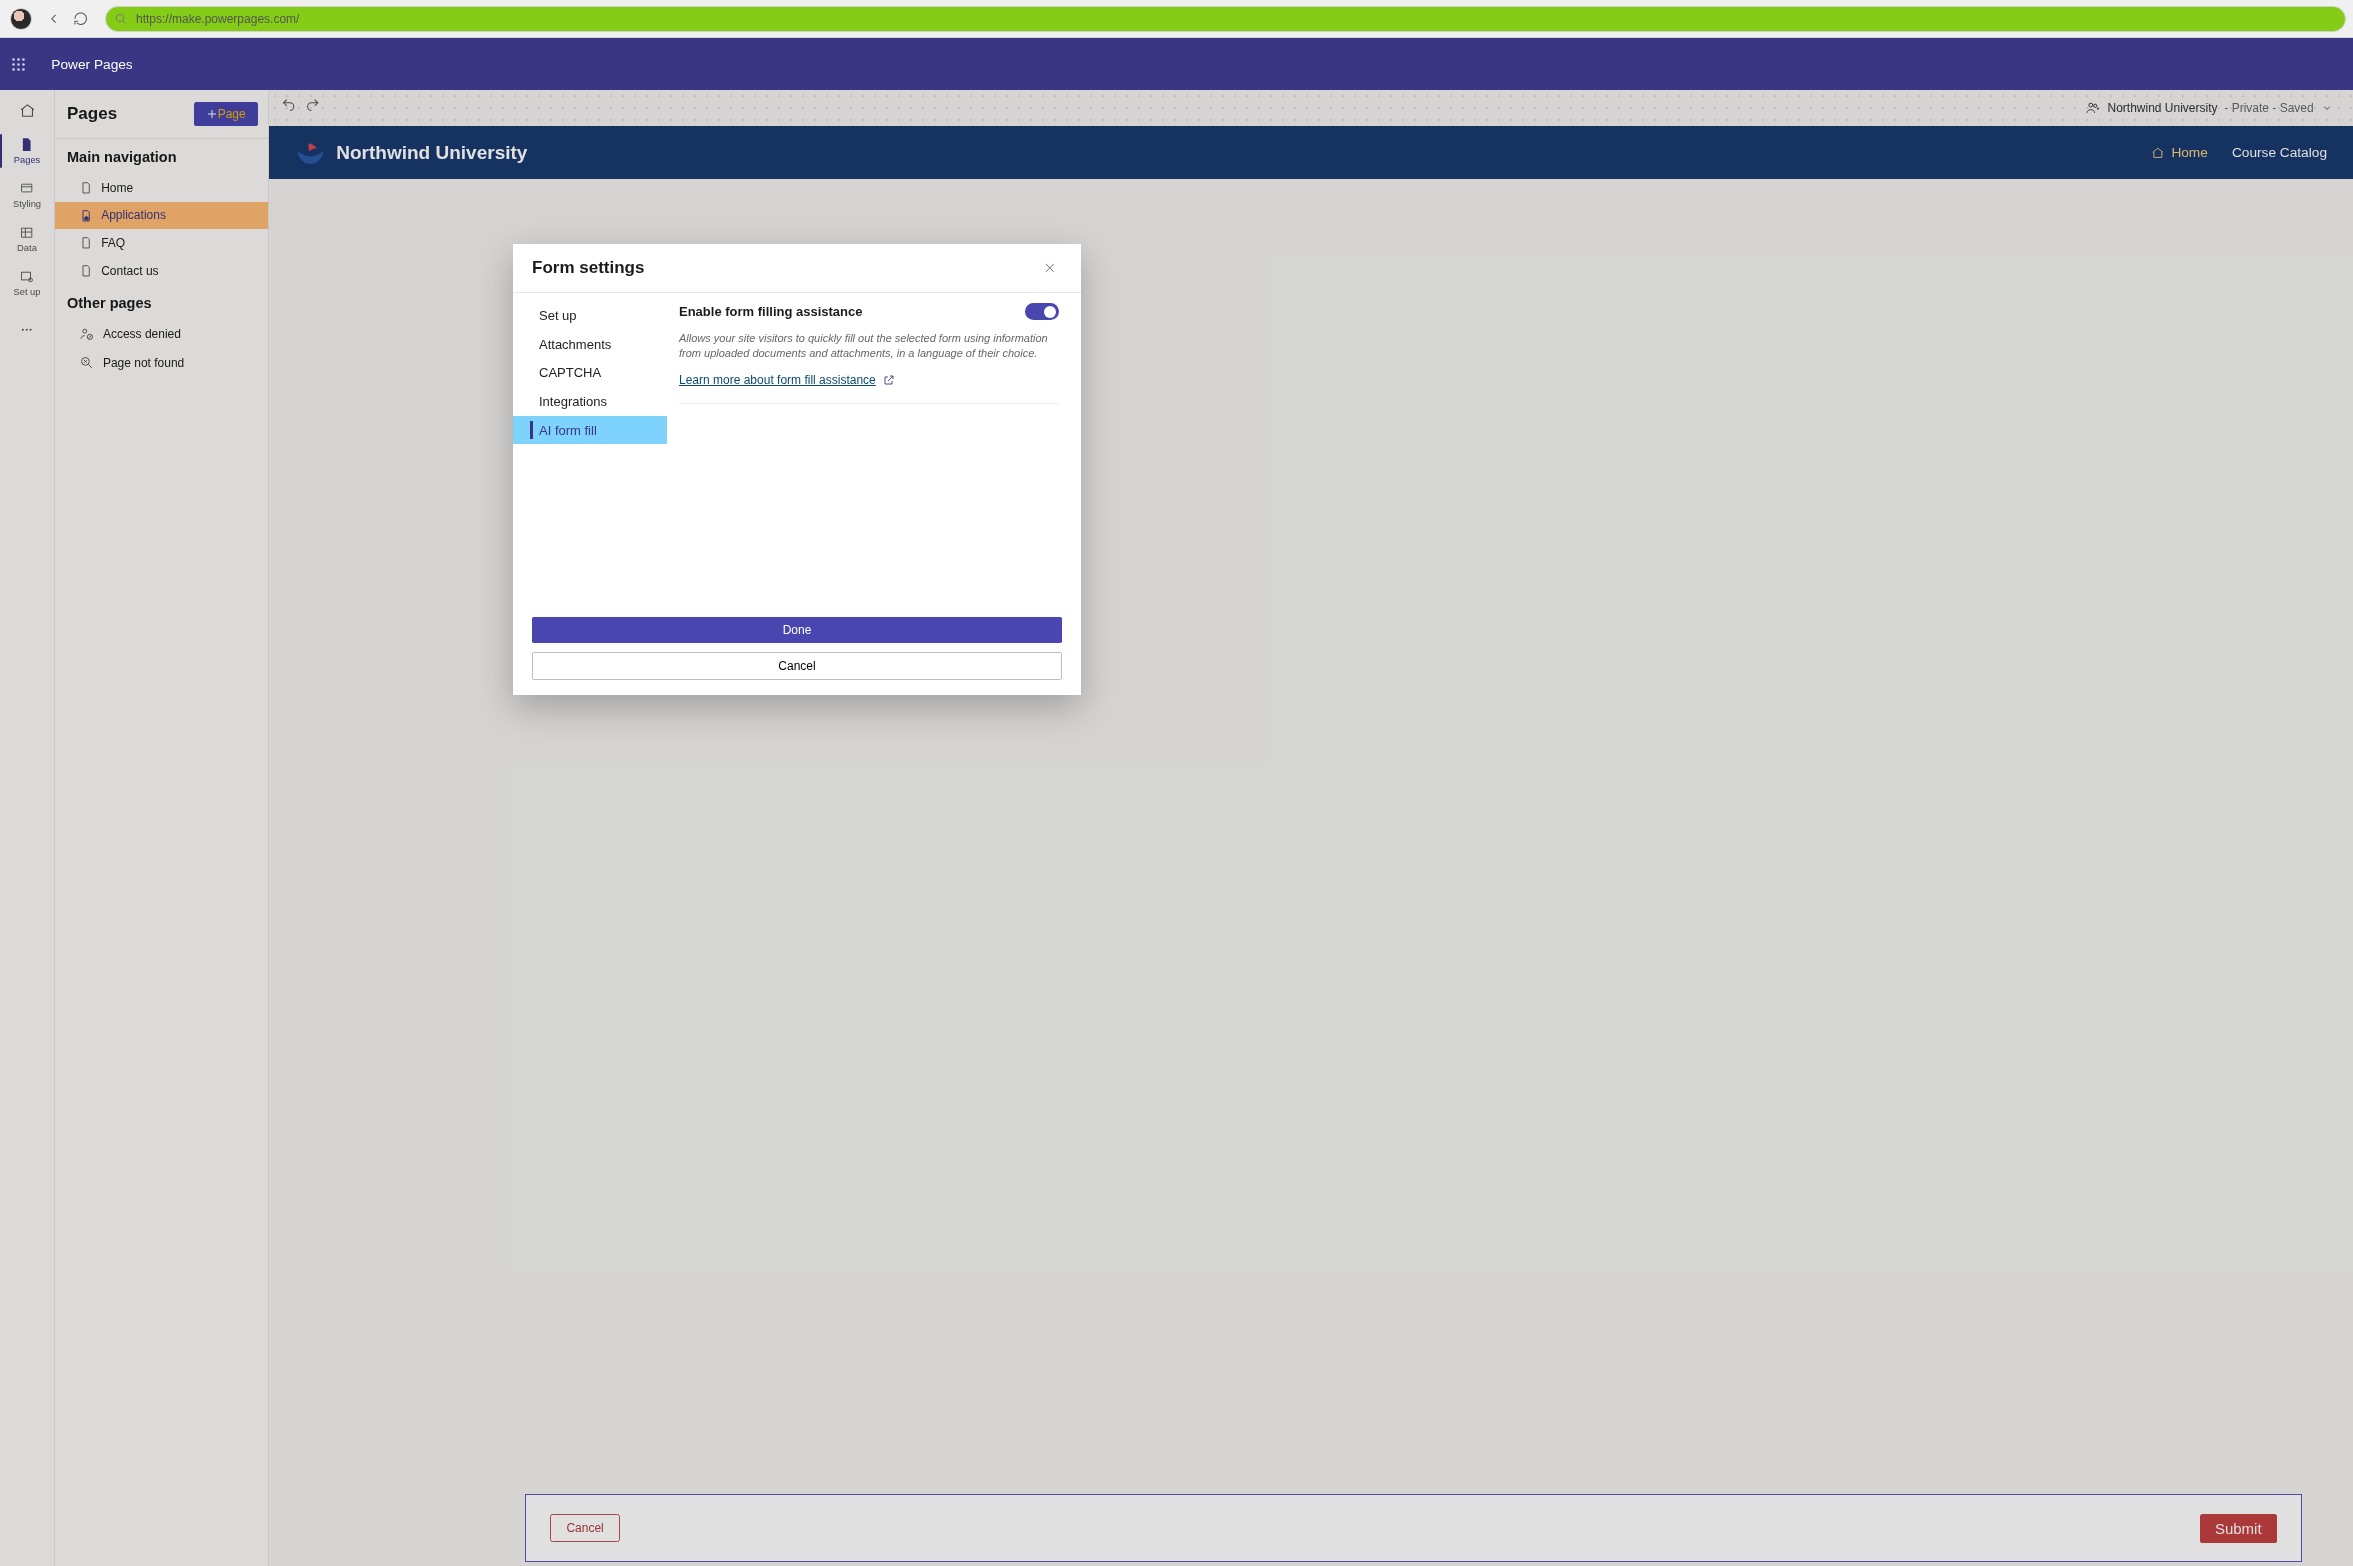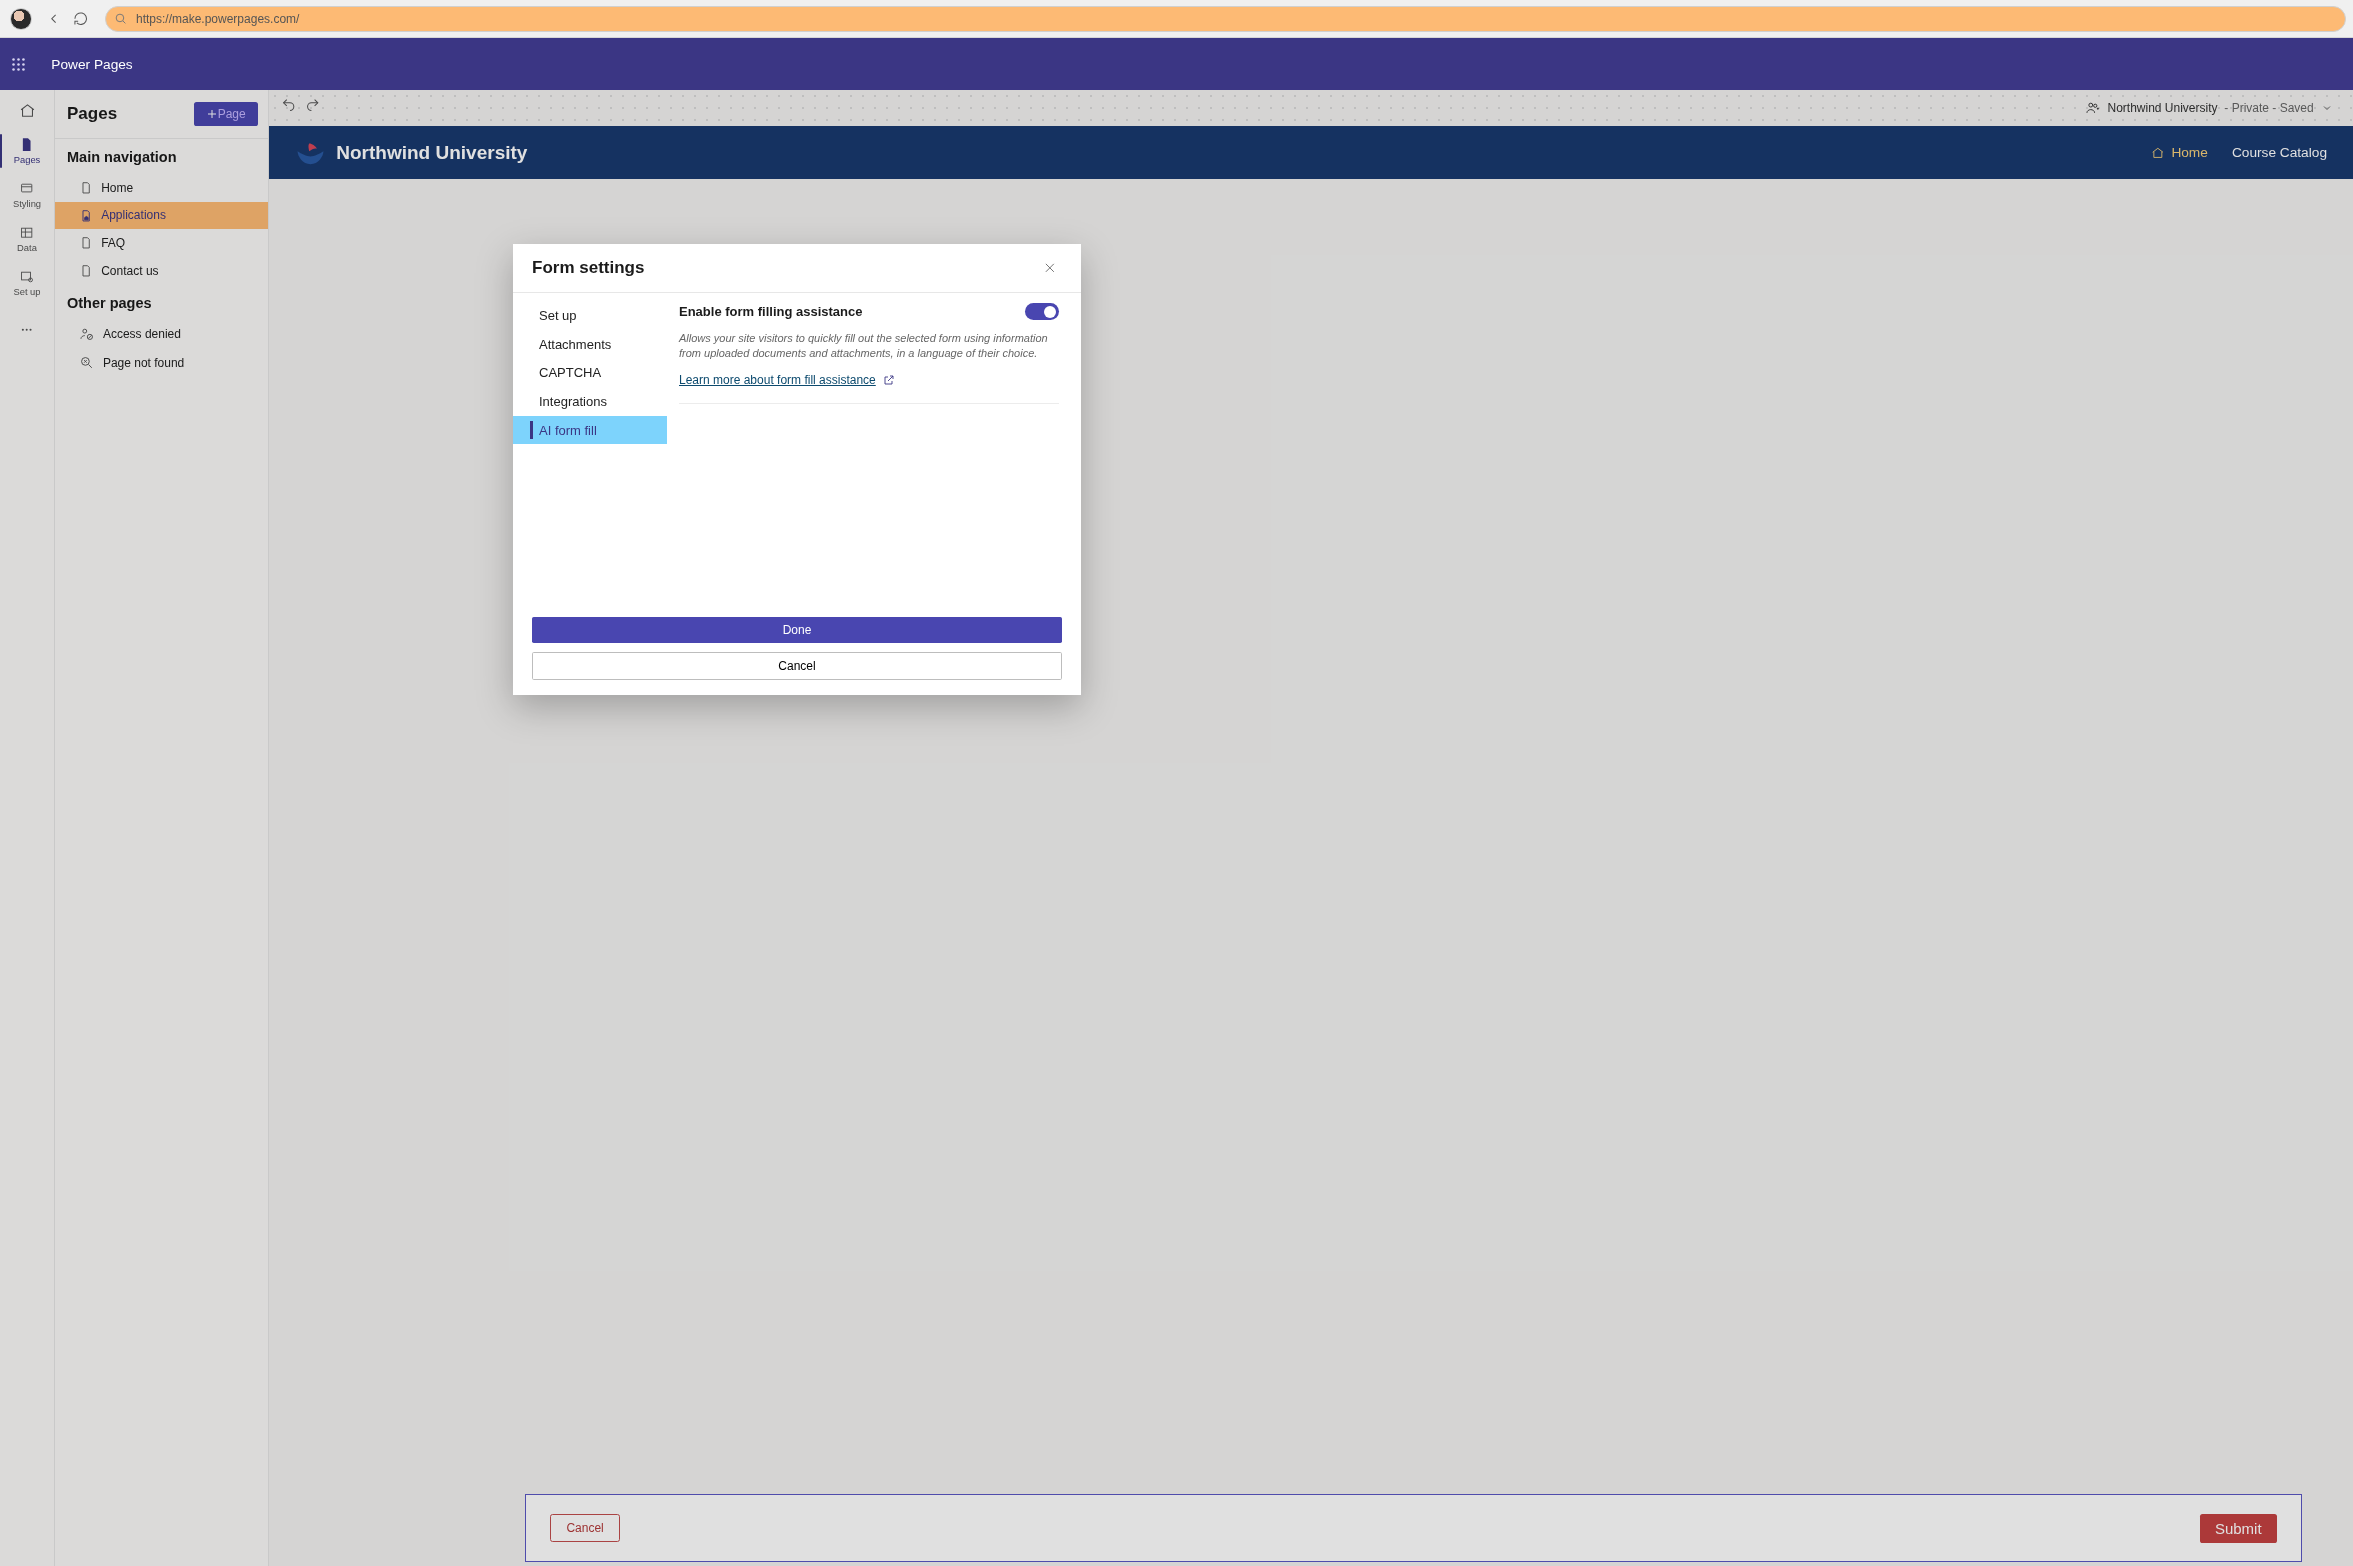--- a/index.html
+++ b/index.html
@@ -18,21 +18,21 @@
   .avatar {
     width: 22px; height: 22px; border-radius: 50%;
     background: radial-gradient(circle at 40% 35%, #e9c8b3 0 30%, #2a2a2a 31% 100%);
     margin: 0 8.5px 0 3.4px;
     border: 0.9px solid #ccc;
   }
   .nav-btn { width: 27px; height: 27px; display:flex; align-items:center; justify-content:center; color:#555; border-radius:3.4px; }
   .addr-bar {
     flex: 1; margin-left: 10.3px; height: 26px;
     border: 0.9px solid #d0d0d0; border-radius: 13.7px;
-    background: #fdba74; display: flex; align-items: center; padding: 0 8.5px;
+    background: #84cc16; display: flex; align-items: center; padding: 0 8.5px;
     font-size: 12px; color: #555;
   }
   .addr-bar .search-icon { margin-right: 8.5px; color:#777; }
 
   
   .app-header {
     height: 52px; background: #3b3684; color: #fff;
     display: flex; align-items: center; padding: 0 10.3px; gap: 24px;
   }
   .waffle { width:17px; height:17px; color:#d6d3f0; }
@@ -50,21 +50,21 @@
   .rail-item.selected { color:#3b3684; }
   .rail-item.selected::before { content:""; position:absolute; left:0; top:5.1px; bottom:5.1px; width:2.6px; background:#3b3684; border-radius:1.7px; }
   .rail-item svg, .rail-item .glyph { margin-bottom:1.7px; }
   .rail-home { height:36px; }
   .rail-more { margin-top:3.4px; }
 
   
   .pages-sidebar { width: 214px; background:#faf9f8; border-right:0.9px solid #e5e5e5; }
   .pages-header { display:flex; align-items:center; justify-content:space-between; padding: 12px 10.3px 12px 12px; }
   .pages-header h2 { font-size: 17px; font-weight:600; color:#1b1b1b; }
-  .add-page-btn { background:#4946b0; color:#c4b5fd; border:none; border-radius:2.6px; padding:5.1px 12px; font-size:12px; display:flex; align-items:center; gap:0; }
+  .add-page-btn { background:#4946b0; color:#eab308; border:none; border-radius:2.6px; padding:5.1px 12px; font-size:12px; display:flex; align-items:center; gap:0; }
   .pages-section-title { font-size:14.5px; font-weight:600; color:#1b1b1b; padding: 10.3px 12px 8.5px; }
   .page-row { display:flex; align-items:center; gap:8.5px; padding:6.8px 10.3px 6.8px 24px; font-size:12px; color:#222; }
   .page-row.selected { background:#fdba74; color:#3b3684; }
   .page-row svg { flex:0 0 auto; }
 
   
   .canvas-wrap { flex:1; position:relative; background:#f3f2f1; }
   .site-bar {
     height: 36px; display:flex; align-items:center; justify-content:flex-end;
     padding: 0 20.5px; gap:6.8px; color:#333; font-size:12px;

